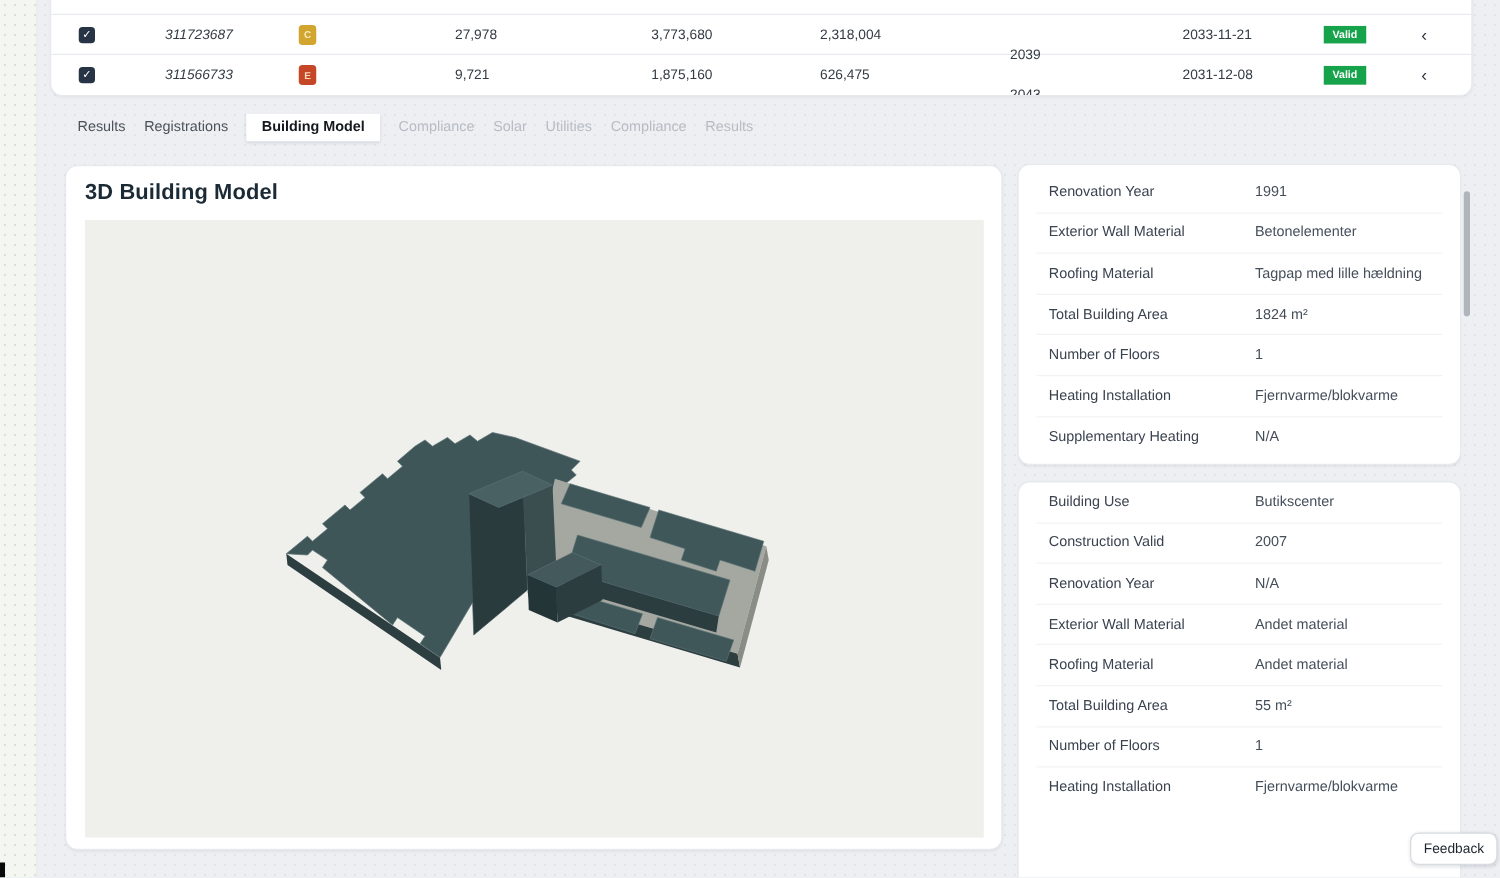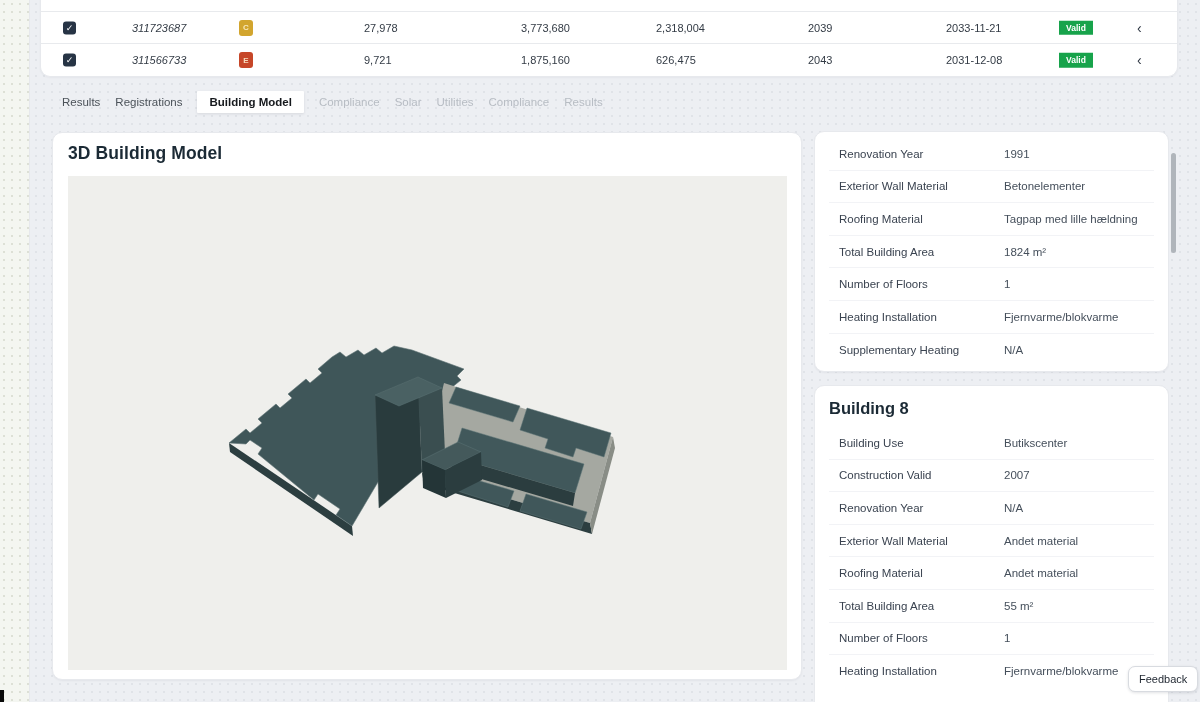--- a/index.html
+++ b/index.html
@@ -32,21 +32,21 @@
   .t-row { position:relative; height:32px; border-bottom:1px solid #e8eaed; }
   .t-row.partial { height:32px; }
   .t-row:last-child { border-bottom:none; }
   .t-cell { position:absolute; top:50%; transform:translateY(-50%); font-size:11px; color:#333b45; white-space:nowrap; }
   .c-check { left:22px; }
   .c-id    { left:91px;font-style:italic; }
   .c-badge { left:198px; }
   .c-v1    { left:323px; }
   .c-v2    { left:480px; }
   .c-v3    { left:615px; }
-  .c-year  { left:767px; }
+  .c-year  { left:767px;margin-top:16px; }
   .c-date  { left:905px; }
   .c-status{ left:1018px; }
   .c-chev  { left:1096px; font-size:14px; color:#2b3440; cursor:pointer; }
   .checkbox {
     width:13px; height:13px; background:#273445; border-radius:3px;
     display:flex; align-items:center; justify-content:center;
     color:#fff; font-size:9px; line-height:1; cursor:pointer;
   }
   .energy-badge {
     width:14px; height:16px; border-radius:3px;
@@ -243,21 +243,20 @@
         <span class="detail-value">Fjernvarme/blokvarme</span>
       </div>
 
       <div class="detail-row">
         <span class="detail-label">Supplementary Heating</span>
         <span class="detail-value">N/A</span>
       </div>
     </div>
 
   <div class="detail-card card-2">
-    <div class="card-title">Building 8</div>
     <div>
 
         <div class="detail-row">
           <span class="detail-label">Building Use</span>
           <span class="detail-value">Butikscenter</span>
         </div>
 
         <div class="detail-row">
           <span class="detail-label">Construction Valid</span>
           <span class="detail-value">2007</span>

